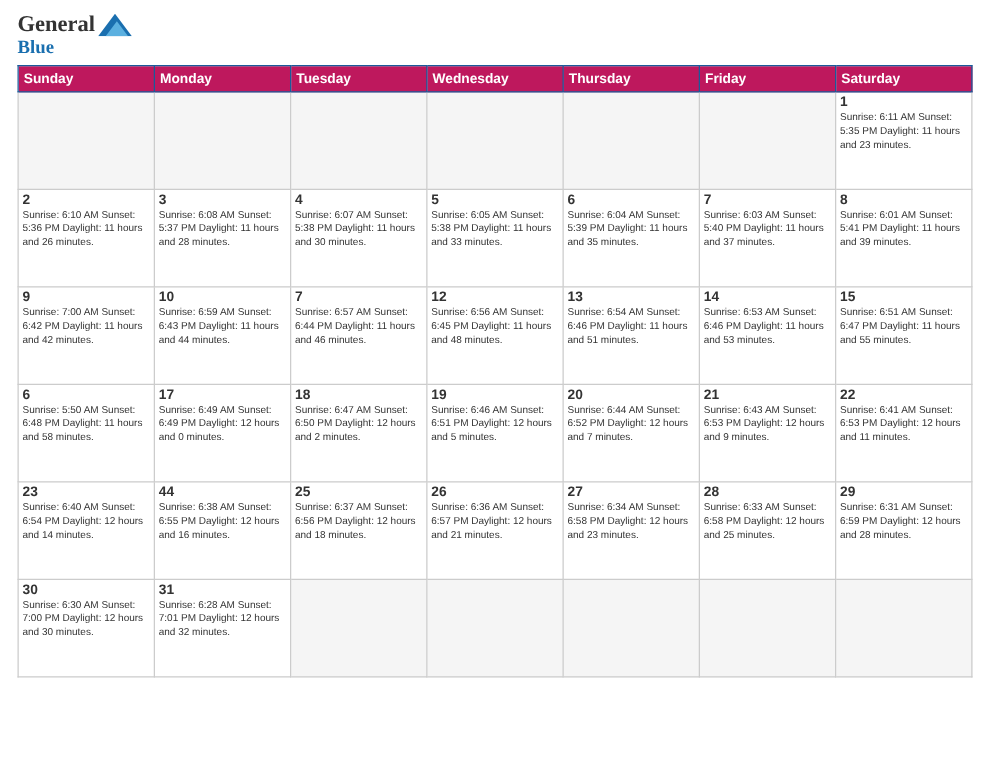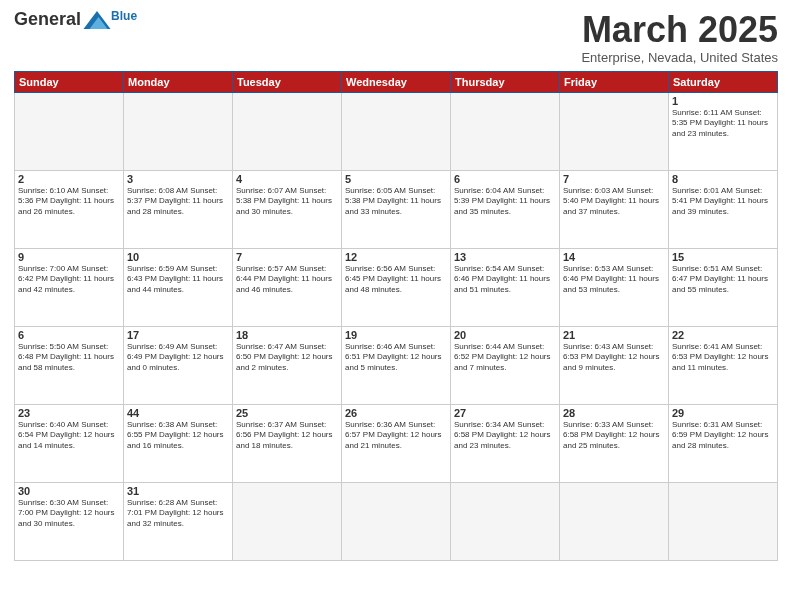--- a/index.html
+++ b/index.html
@@ -17,22 +17,23 @@
       padding: 10px 14px 10px 14px;
     }
     .header {
       display: flex;
       justify-content: space-between;
       align-items: flex-start;
       margin-bottom: 6px;
     }
     .logo-area {
       display: flex;
-      flex-direction: row;
+      flex-direction: column;
       align-items: flex-start;
+      font-family: Liberation Serif, serif;
     }
     .logo-text {
       font-size: 18px;
       font-weight: bold;
       color: #333;
       line-height: 1.1;
     }
     .logo-icon {
       display: inline-block;
       width: 28px;
@@ -51,21 +52,21 @@
     .subtitle {
       font-size: 13px;
       color: #555;
     }
     .calendar {
       width: 100%;
       border-collapse: collapse;
       table-layout: fixed;
     }
     .calendar thead tr th {
-      background: #b91c1c;
+      background: #be185d;
       color: #fff;
       font-size: 11px;
       font-weight: bold;
       padding: 4px 4px;
       text-align: left;
       border: 1px solid #1a5a9a;
     }
     .calendar tbody tr td {
       border: 1px solid #ccc;
       vertical-align: top;
@@ -100,25 +101,21 @@
 <div class="page">
   <div class="header">
     <div class="logo-area">
       <div style="display:flex;align-items:center;">
         <span class="logo-text">General</span>
         <svg class="logo-icon" viewBox="0 0 36 24">
           <polygon points="0,24 18,0 36,24" fill="#1a6faf"></polygon>
           <polygon points="8,24 20,8 32,24" fill="#5bb0e0"></polygon>
         </svg>
       </div>
-      <span class="logo-text" style="color:#1a6faf;font-size:12px;">Blue</span>
-    </div>
-    <div class="title-area">
-      <div class="month-title">March 2025</div>
-      <div class="subtitle">Enterprise, Nevada, United States</div>
+      <span class="logo-text" style="color:#1a6faf;font-size:15px;">Blue</span>
     </div>
   </div>
 
   <table class="calendar">
     <thead>
       <tr>
       <th>Sunday</th>
           <th>Monday</th>
           <th>Tuesday</th>
           <th>Wednesday</th>

